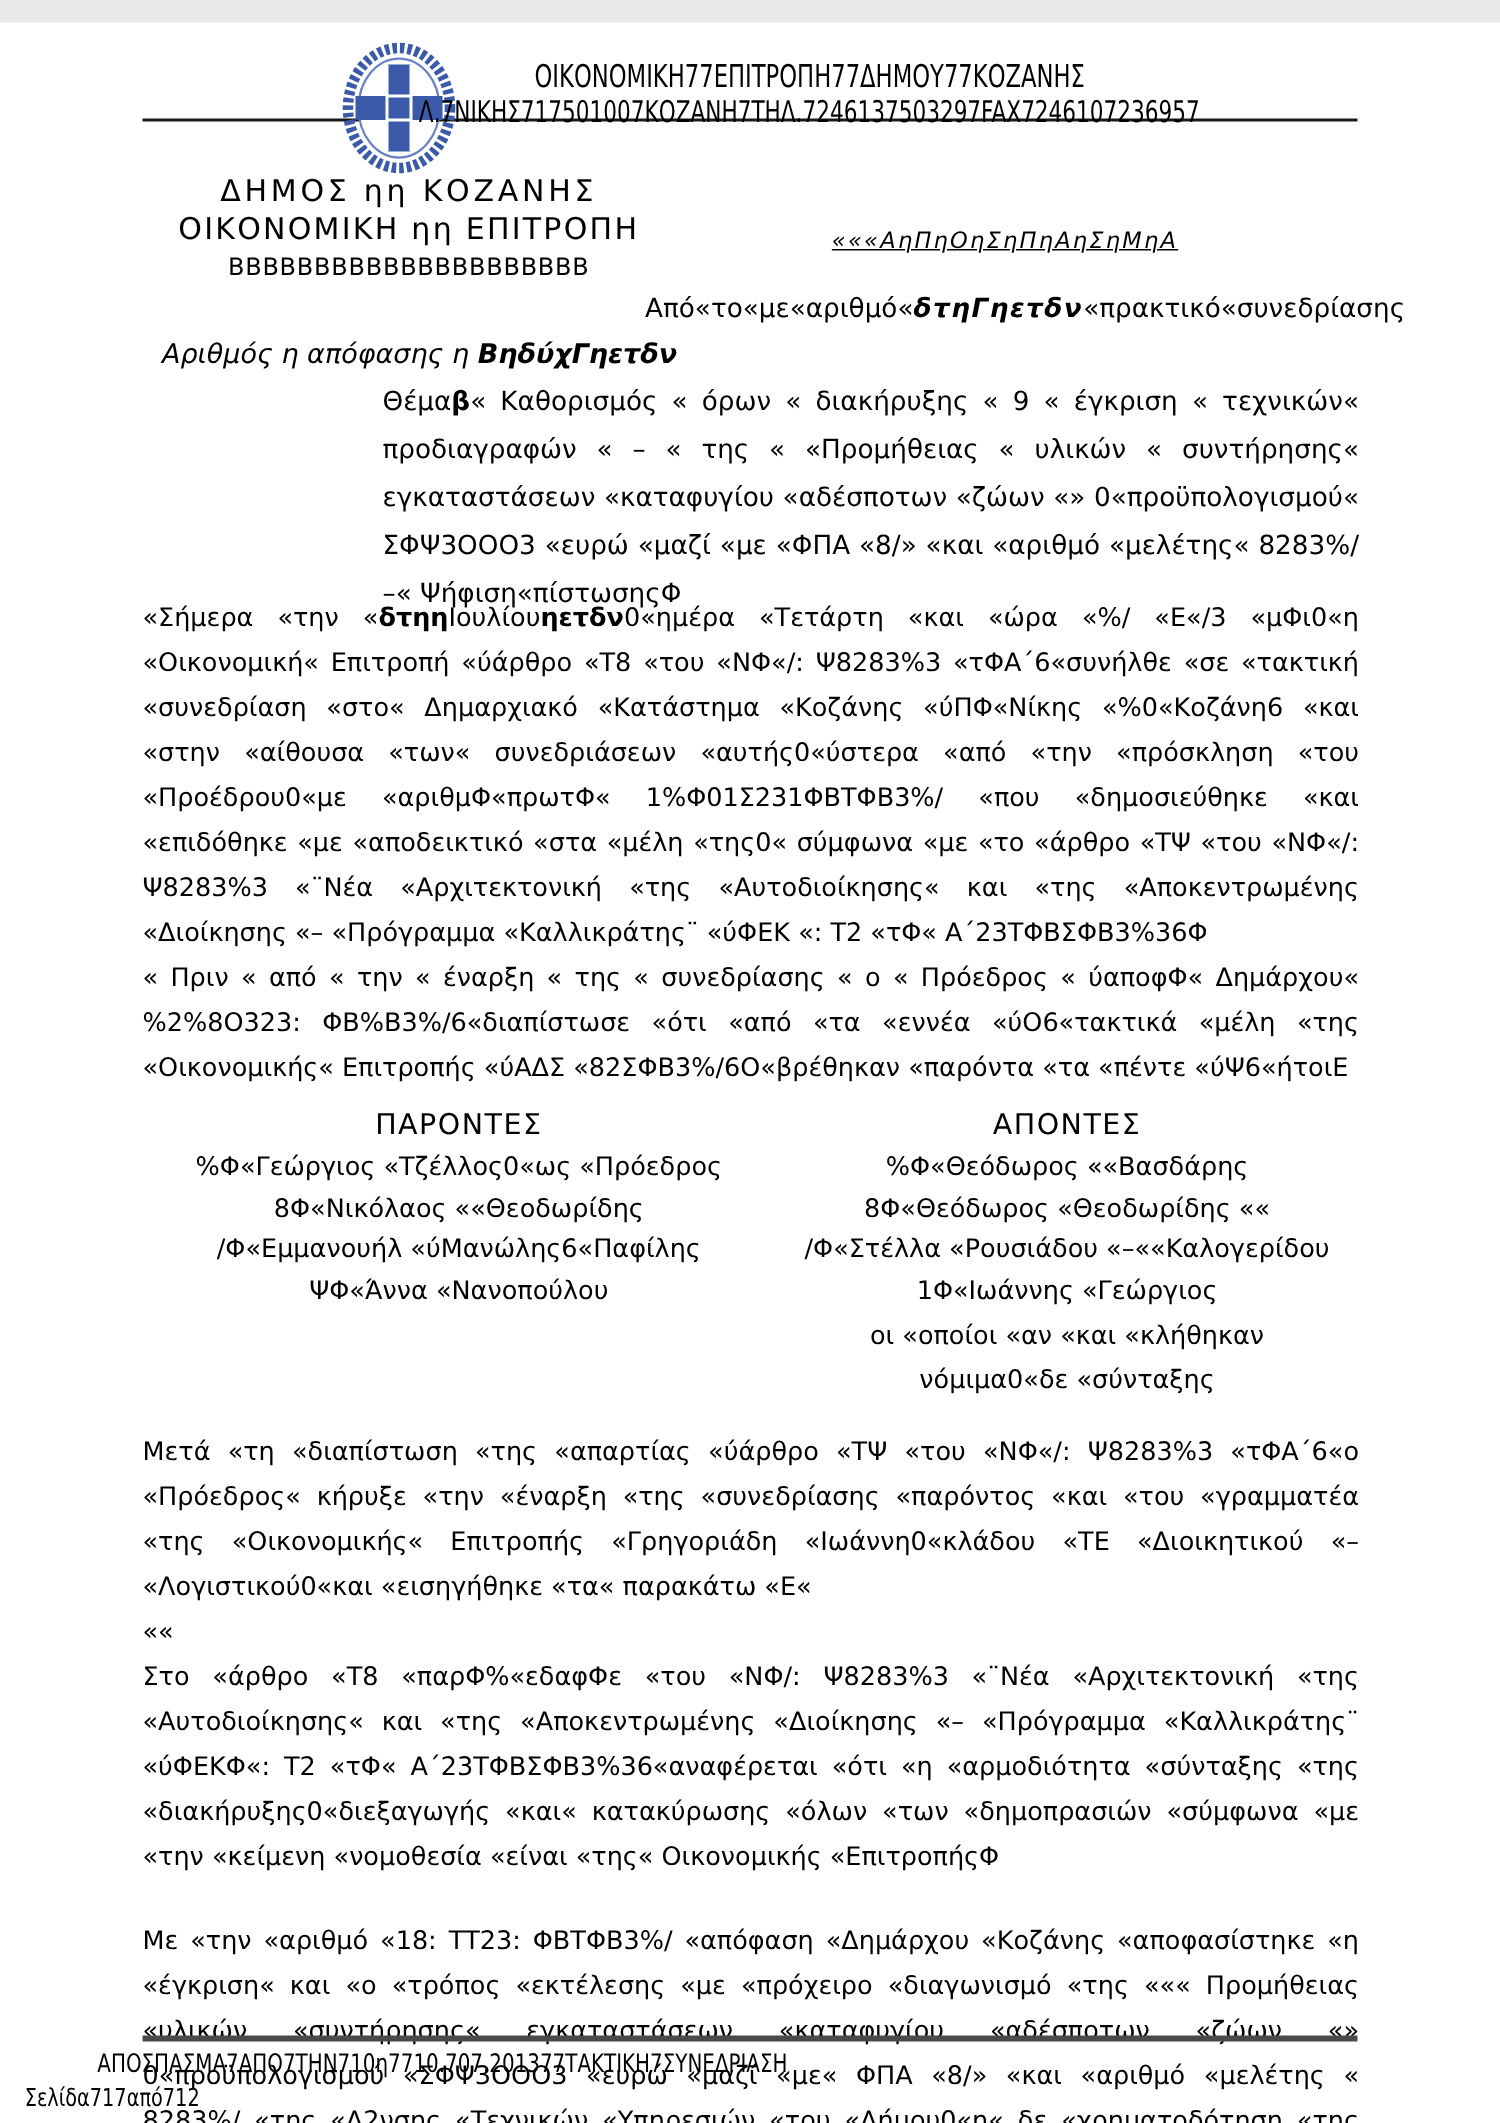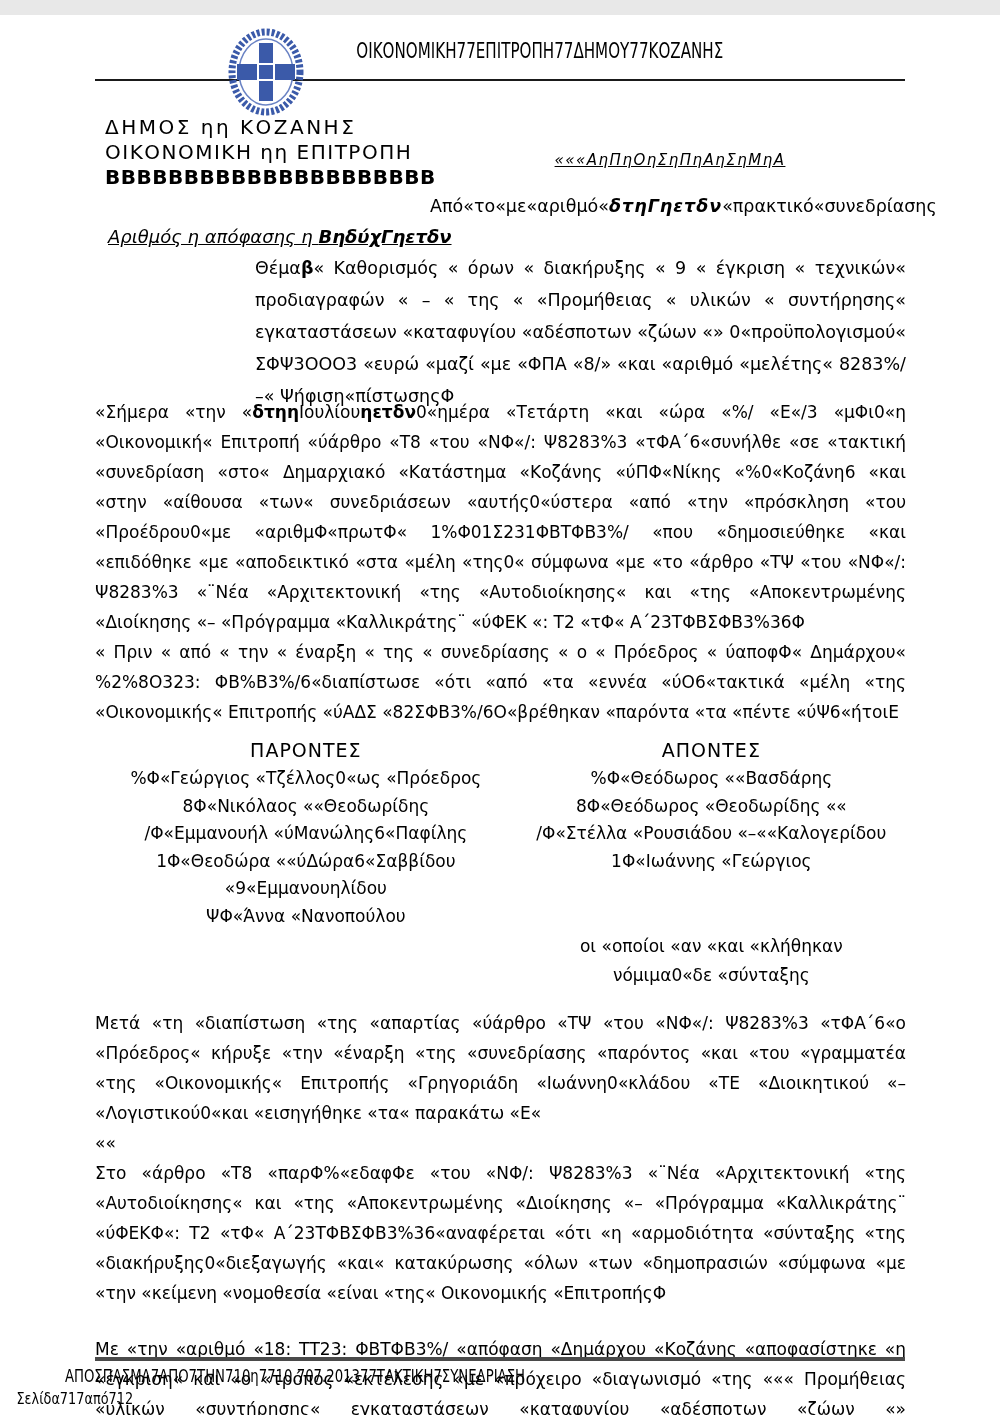--- a/index.html
+++ b/index.html
@@ -9,31 +9,31 @@
   }
   
   .hdr-rule{position:absolute;left:95px;right:95px;top:64px;border-top:2px solid #1a1a1a;}
   .logo{position:absolute;left:219px;top:13px;width:94px;height:88px;}
   .hdr-text{position:absolute;left:120px;right:40px;text-align:center;white-space:nowrap;}
   .hdr-l1{top:24px;font-size:21px;}
   .hdr-l2{top:47px;font-size:20px;}
   .cond{display:inline-block;transform:scaleX(0.72);transform-origin:center;}
   .cond2{display:inline-block;transform:scaleX(0.78);transform-origin:center;}
   
-  .org{position:absolute;left:105px;top:100px;width:335px;text-align:left;line-height:25px;}
+  .org{position:absolute;left:105px;top:100px;width:335px;text-align:center;line-height:25px;}
   .org-l1{font-size:20px;letter-spacing:2.5px;}
   .org-l2{font-size:20px;letter-spacing:1.5px;}
-  .org-l3{font-size:20px;font-weight:bold;letter-spacing:0.5px;}
+  .org-l3{font-size:16px;font-weight:normal;letter-spacing:0.5px;}
   
   .apo{position:absolute;left:430px;top:136px;width:480px;text-align:center;}
   .apo-title{font-style:italic;text-decoration:underline;font-size:15px;letter-spacing:1.5px;}
   .apo-sub{margin-top:27px;font-size:17.5px;white-space:nowrap;}
   .apo-sub b{letter-spacing:1px;font-style:italic;}
   
-  .decision{position:absolute;left:108px;top:211px;font-style:italic;font-size:18px;text-decoration:underline;}
+  .decision{position:absolute;left:108px;top:211px;font-style:italic;font-size:18px;}
   
   .thema{position:absolute;left:255px;top:237px;width:651px;font-size:17.5px;line-height:32px;
          text-align:justify;}
   
   .bodycol{position:absolute;left:95px;top:382px;width:811px;font-size:17px;line-height:30px;
            text-align:justify;}
   .bodycol p{margin:0;}
   .p3{margin-top:18px !important;}
   .p5{margin-top:26px !important;}
   .marker{text-align:left;}
@@ -68,20 +68,23 @@
       <line x1="39" y1="52" x2="55" y2="52" stroke="#ffffff" stroke-width="2"></line>
       <line x1="39" y1="15" x2="39" y2="73" stroke="#ffffff" stroke-width="2"></line>
       <line x1="55" y1="15" x2="55" y2="73" stroke="#ffffff" stroke-width="2"></line>
       <line x1="18" y1="44" x2="76" y2="44" stroke="#ffffff" stroke-width="0"></line>
     </svg>
   </div>
 
   <div class="hdr-text hdr-l1">
     <span class="cond">ΟΙΚΟΝΟΜΙΚΗ77ΕΠΙΤΡΟΠΗ77ΔΗΜΟΥ77ΚΟΖΑΝΗΣ</span>
   </div>
+  <div class="hdr-text hdr-l2">
+    <span class="cond">Λ.7ΝΙΚΗΣ717501007ΚΟΖΑΝΗ7ΤΗΛ.7246137503297FAX7246107236957</span>
+  </div>
 
   <div class="org">
     <div class="org-l1">ΔΗΜΟΣ ηη ΚΟΖΑΝΗΣ</div>
     <div class="org-l2">ΟΙΚΟΝΟΜΙΚΗ ηη ΕΠΙΤΡΟΠΗ</div>
     <div class="org-l3">ΒΒΒΒΒΒΒΒΒΒΒΒΒΒΒΒΒΒΒΒΒ</div>
   </div>
 
   <div class="apo">
     <div class="apo-title">«««ΑηΠηΟηΣηΠηΑηΣηΜηΑ</div>
     <div class="apo-sub">
@@ -106,21 +109,20 @@
     <div class="att">
       <div class="att-row">
         <div class="att-colL att-h">ΠΑΡΟΝΤΕΣ</div>
         <div class="att-colR att-h">ΑΠΟΝΤΕΣ</div>
       </div>
       <div class="att-row">
         <div class="att-colL att-list">
           <div>%Φ«Γεώργιος «Τζέλλος0«ως «Πρόεδρος</div>
           <div>8Φ«Νικόλαος ««Θεοδωρίδης</div>
           <div>/Φ«Εμμανουήλ «ύΜανώλης6«Παφίλης</div>
-          <div>1Φ«Θεοδώρα ««ύΔώρα6«Σαββίδου «9«Εμμανουηλίδου</div>
           <div>ΨΦ«Άννα «Νανοπούλου</div>
         </div>
         <div class="att-colR att-list">
           <div>%Φ«Θεόδωρος ««Βασδάρης</div>
           <div>8Φ«Θεόδωρος «Θεοδωρίδης ««</div>
           <div>/Φ«Στέλλα «Ρουσιάδου «–««Καλογερίδου</div>
           <div>1Φ«Ιωάννης «Γεώργιος</div>
         </div>
       </div>
       <div class="att-notes">

